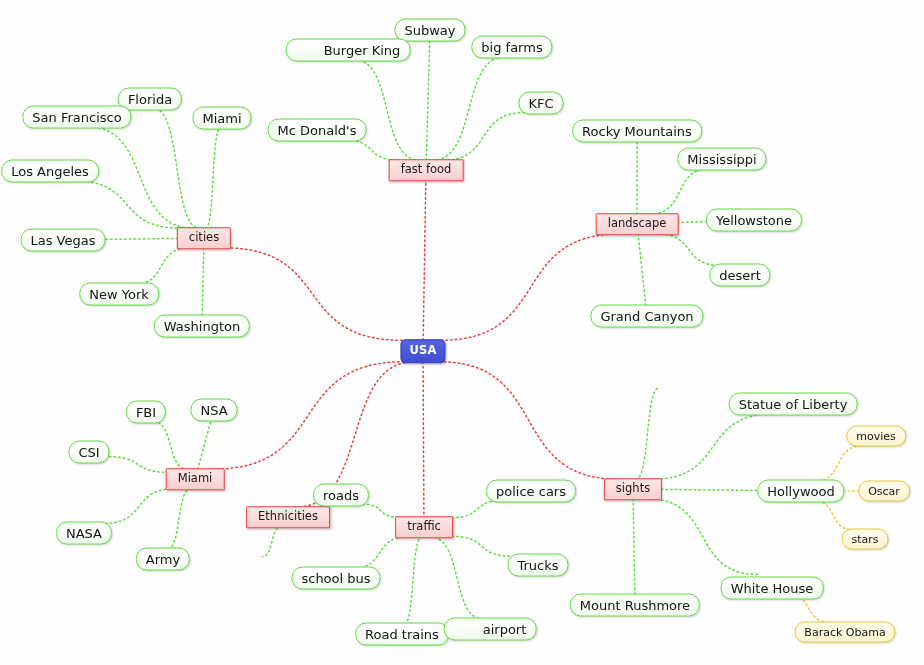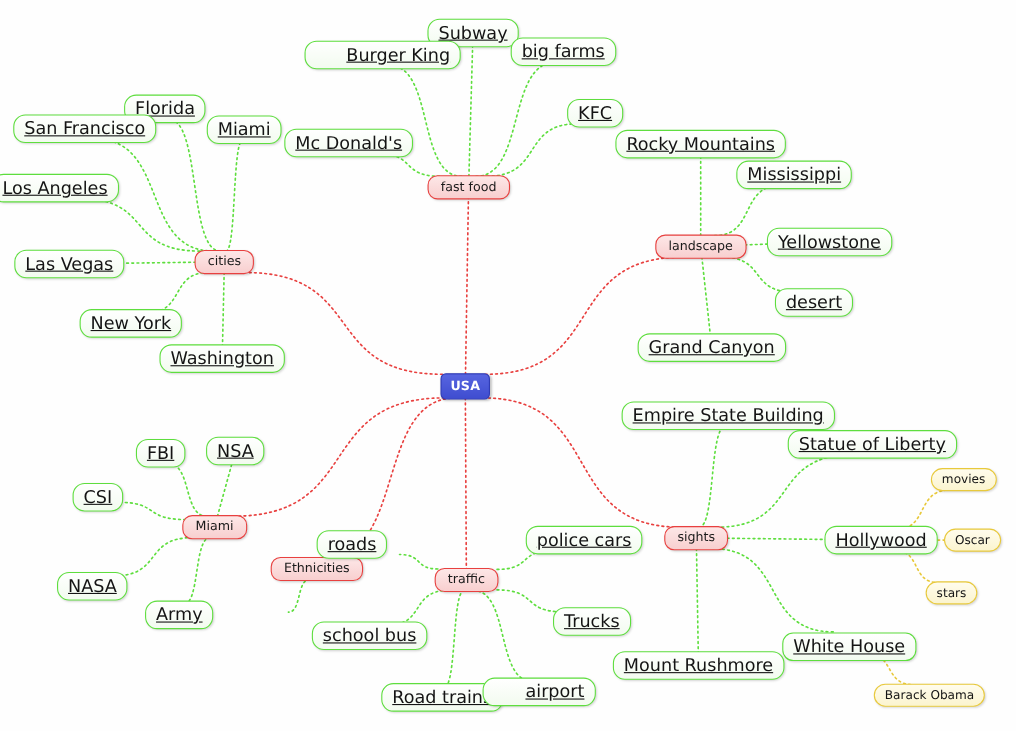--- a/index.html
+++ b/index.html
@@ -50,38 +50,37 @@
     letter-spacing: .2px;
     padding: 5px 8px;
     box-shadow: 1px 1px 2px rgba(0,0,0,.22);
   }
 
   
   .node.branch {
     background: #fbdcdc;
     background-image: linear-gradient(180deg, #fde7e7 0%, #f8cfcf 100%);
     border: 1.6px solid #e8403f;
-    border-radius: 9px;
+    border-radius: 1px;
     color: #1a1a1a;
     font-size: 11.5px;
     padding: 4px 11px;
     box-shadow: 1px 1px 2px rgba(0,0,0,.18);
   }
 
   
   .node.leaf {
     background: #fbfff9;
     background-image: linear-gradient(180deg, #ffffff 0%, #f2fbef 100%);
     border: 1.6px solid #5ede3e;
     border-radius: 11px;
     color: #141414;
-    font-size: 16px;
+    font-size: 13px;
     padding: 4px 9px;
     box-shadow: 1px 1px 2px rgba(0,0,0,.16);
-    text-decoration: underline;
   }
 
   
   .node.sub {
     background: #fdf9dd;
     background-image: linear-gradient(180deg, #fffced 0%, #fbf4cf 100%);
     border: 1.6px solid #e8c93c;
     border-radius: 11px;
     color: #141414;
     font-size: 11px;
@@ -163,27 +162,26 @@
     <div class="node leaf" style="left: 222px; top: 118px;">Miami</div>
     <div class="node leaf" style="left: 50px; top: 171px;">Los Angeles</div>
     <div class="node leaf" style="left: 63px; top: 240px;">Las Vegas</div>
     <div class="node leaf" style="left: 119px; top: 294px;">New York</div>
     <div class="node leaf" style="left: 202px; top: 326px;">Washington</div>
     <div class="node leaf" style="left: 146px; top: 412px;">FBI</div>
     <div class="node leaf" style="left: 214px; top: 410px;">NSA</div>
     <div class="node leaf" style="left: 89px; top: 452px;">CSI</div>
     <div class="node leaf" style="left: 84px; top: 533px;">NASA</div>
     <div class="node leaf" style="left: 163px; top: 559px;">Army</div>
-    <div class="node leaf" style="left: 320px; top: 495px;">roads</div>
+    <div class="node leaf" style="left: 341px; top: 495px;">roads</div>
     <div class="node leaf" style="left: 531px; top: 491px;">police cars</div>
     <div class="node leaf" style="left: 538px; top: 565px;">Trucks</div>
     <div class="node leaf" style="left: 336px; top: 578px;">school bus</div>
     <div class="node leaf" style="left: 402px; top: 634px;">Road trains</div>
     <div class="node leaf" style="left: 490px; top: 629px; padding-left: 38px;">airport</div>
-    <div class="node leaf" style="left: 662px; top: 378px;">Empire State Building</div>
     <div class="node leaf" style="left: 793px; top: 404px;">Statue of Liberty</div>
     <div class="node leaf" style="left: 801px; top: 491px;">Hollywood</div>
     <div class="node leaf" style="left: 772px; top: 588px; border-radius: 10px;">White House</div>
     <div class="node leaf" style="left: 635px; top: 605px;">Mount Rushmore</div>
     <div class="node sub" style="left: 876px; top: 436px;">movies</div>
     <div class="node sub" style="left: 884px; top: 491px;">Oscar</div>
     <div class="node sub" style="left: 865px; top: 539px;">stars</div>
     <div class="node sub" style="left: 845px; top: 632px;">Barack Obama</div>
   </div>
 

